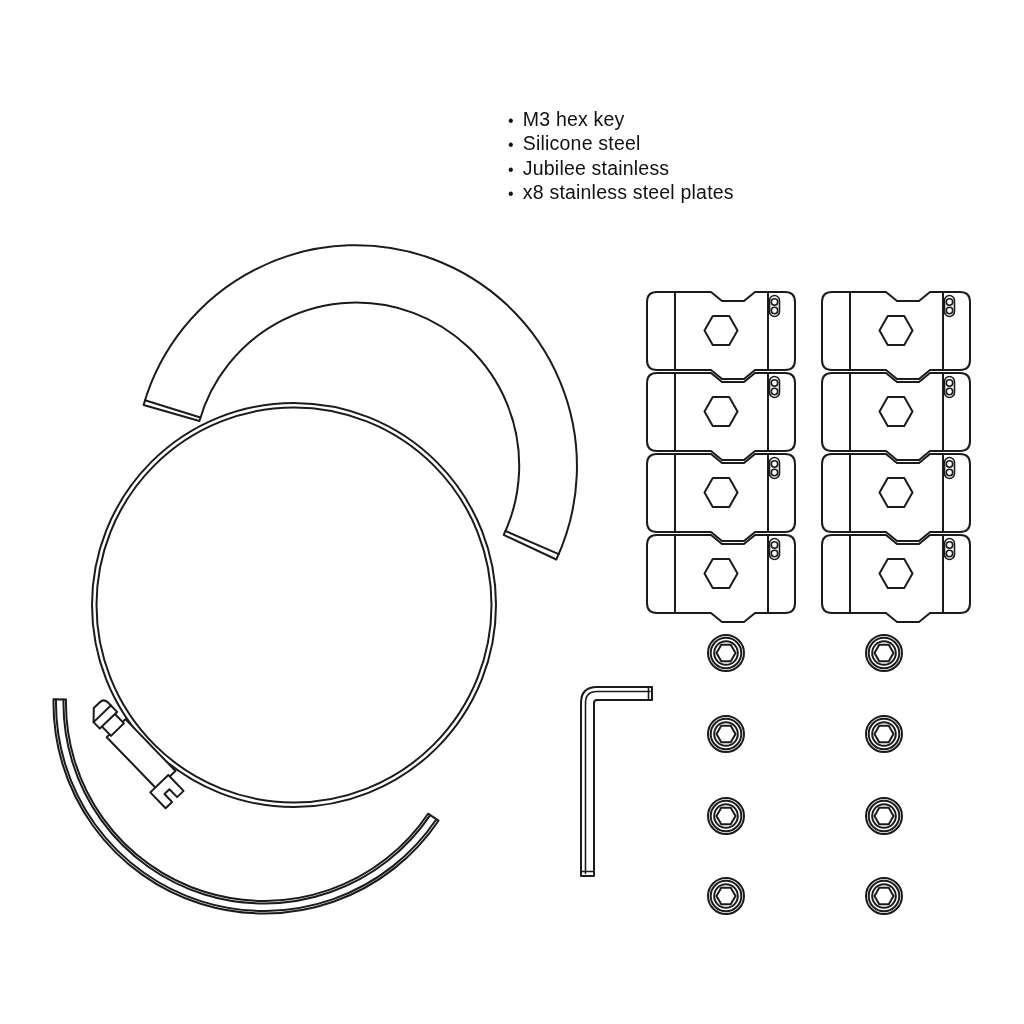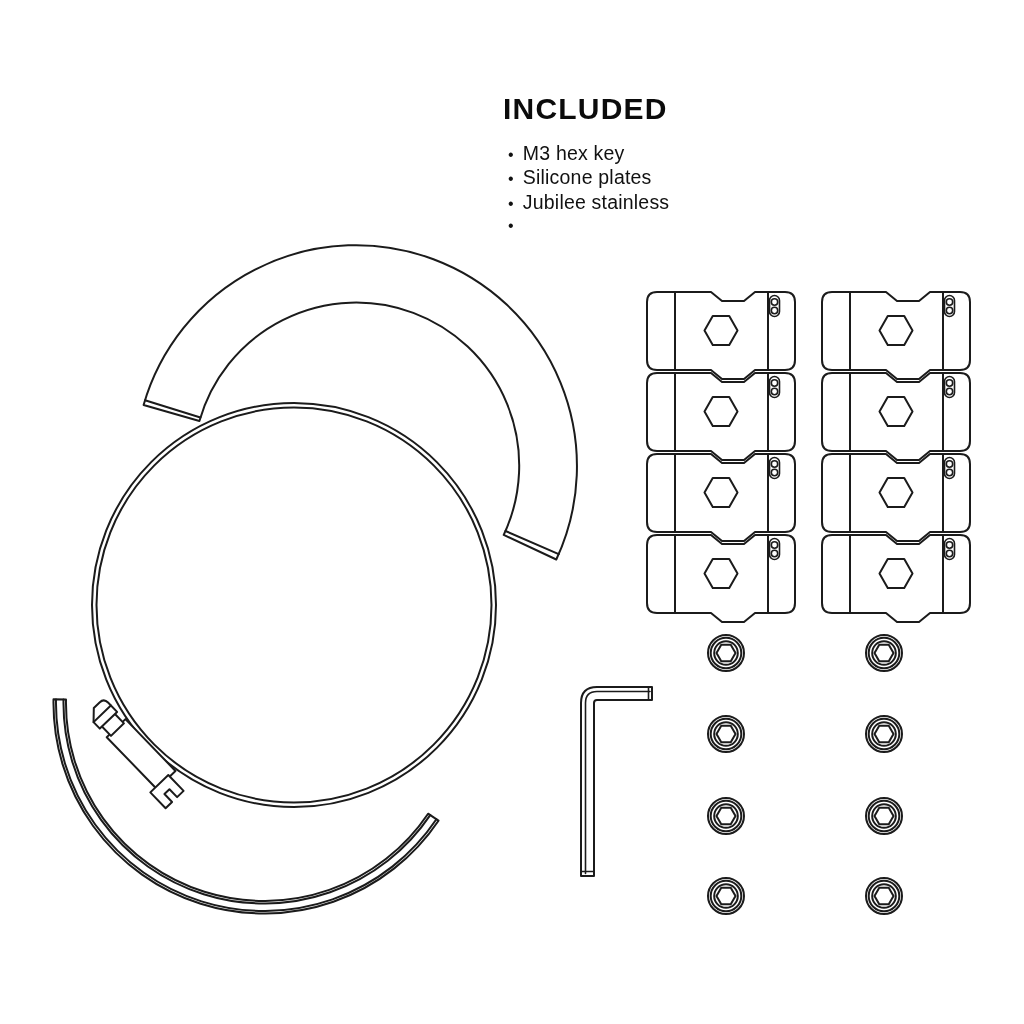--- a/index.html
+++ b/index.html
@@ -88,33 +88,33 @@
         <use href="#screw" x="884" y="734"></use>
         <use href="#screw" x="726" y="816"></use>
         <use href="#screw" x="884" y="816"></use>
         <use href="#screw" x="726" y="896"></use>
         <use href="#screw" x="884" y="896"></use>
       </g>
     </g>
   </svg>
 
   <div class="included">
-    <h1 class="title">INCLUDED</h1>
     <ul>
         <li>
           <span class="dot">•</span>
           <span class="lbl">M3 hex key</span>
         </li>
         <li>
           <span class="dot">•</span>
-          <span class="lbl">Silicone plates</span>
+          <span class="lbl">Silicone steel</span>
         </li>
         <li>
           <span class="dot">•</span>
           <span class="lbl">Jubilee stainless</span>
         </li>
         <li>
           <span class="dot">•</span>
+          <span class="lbl">x8 stainless steel plates</span>
         </li>
       </ul>
   </div>
 
 </div>
 
 </body></html>

